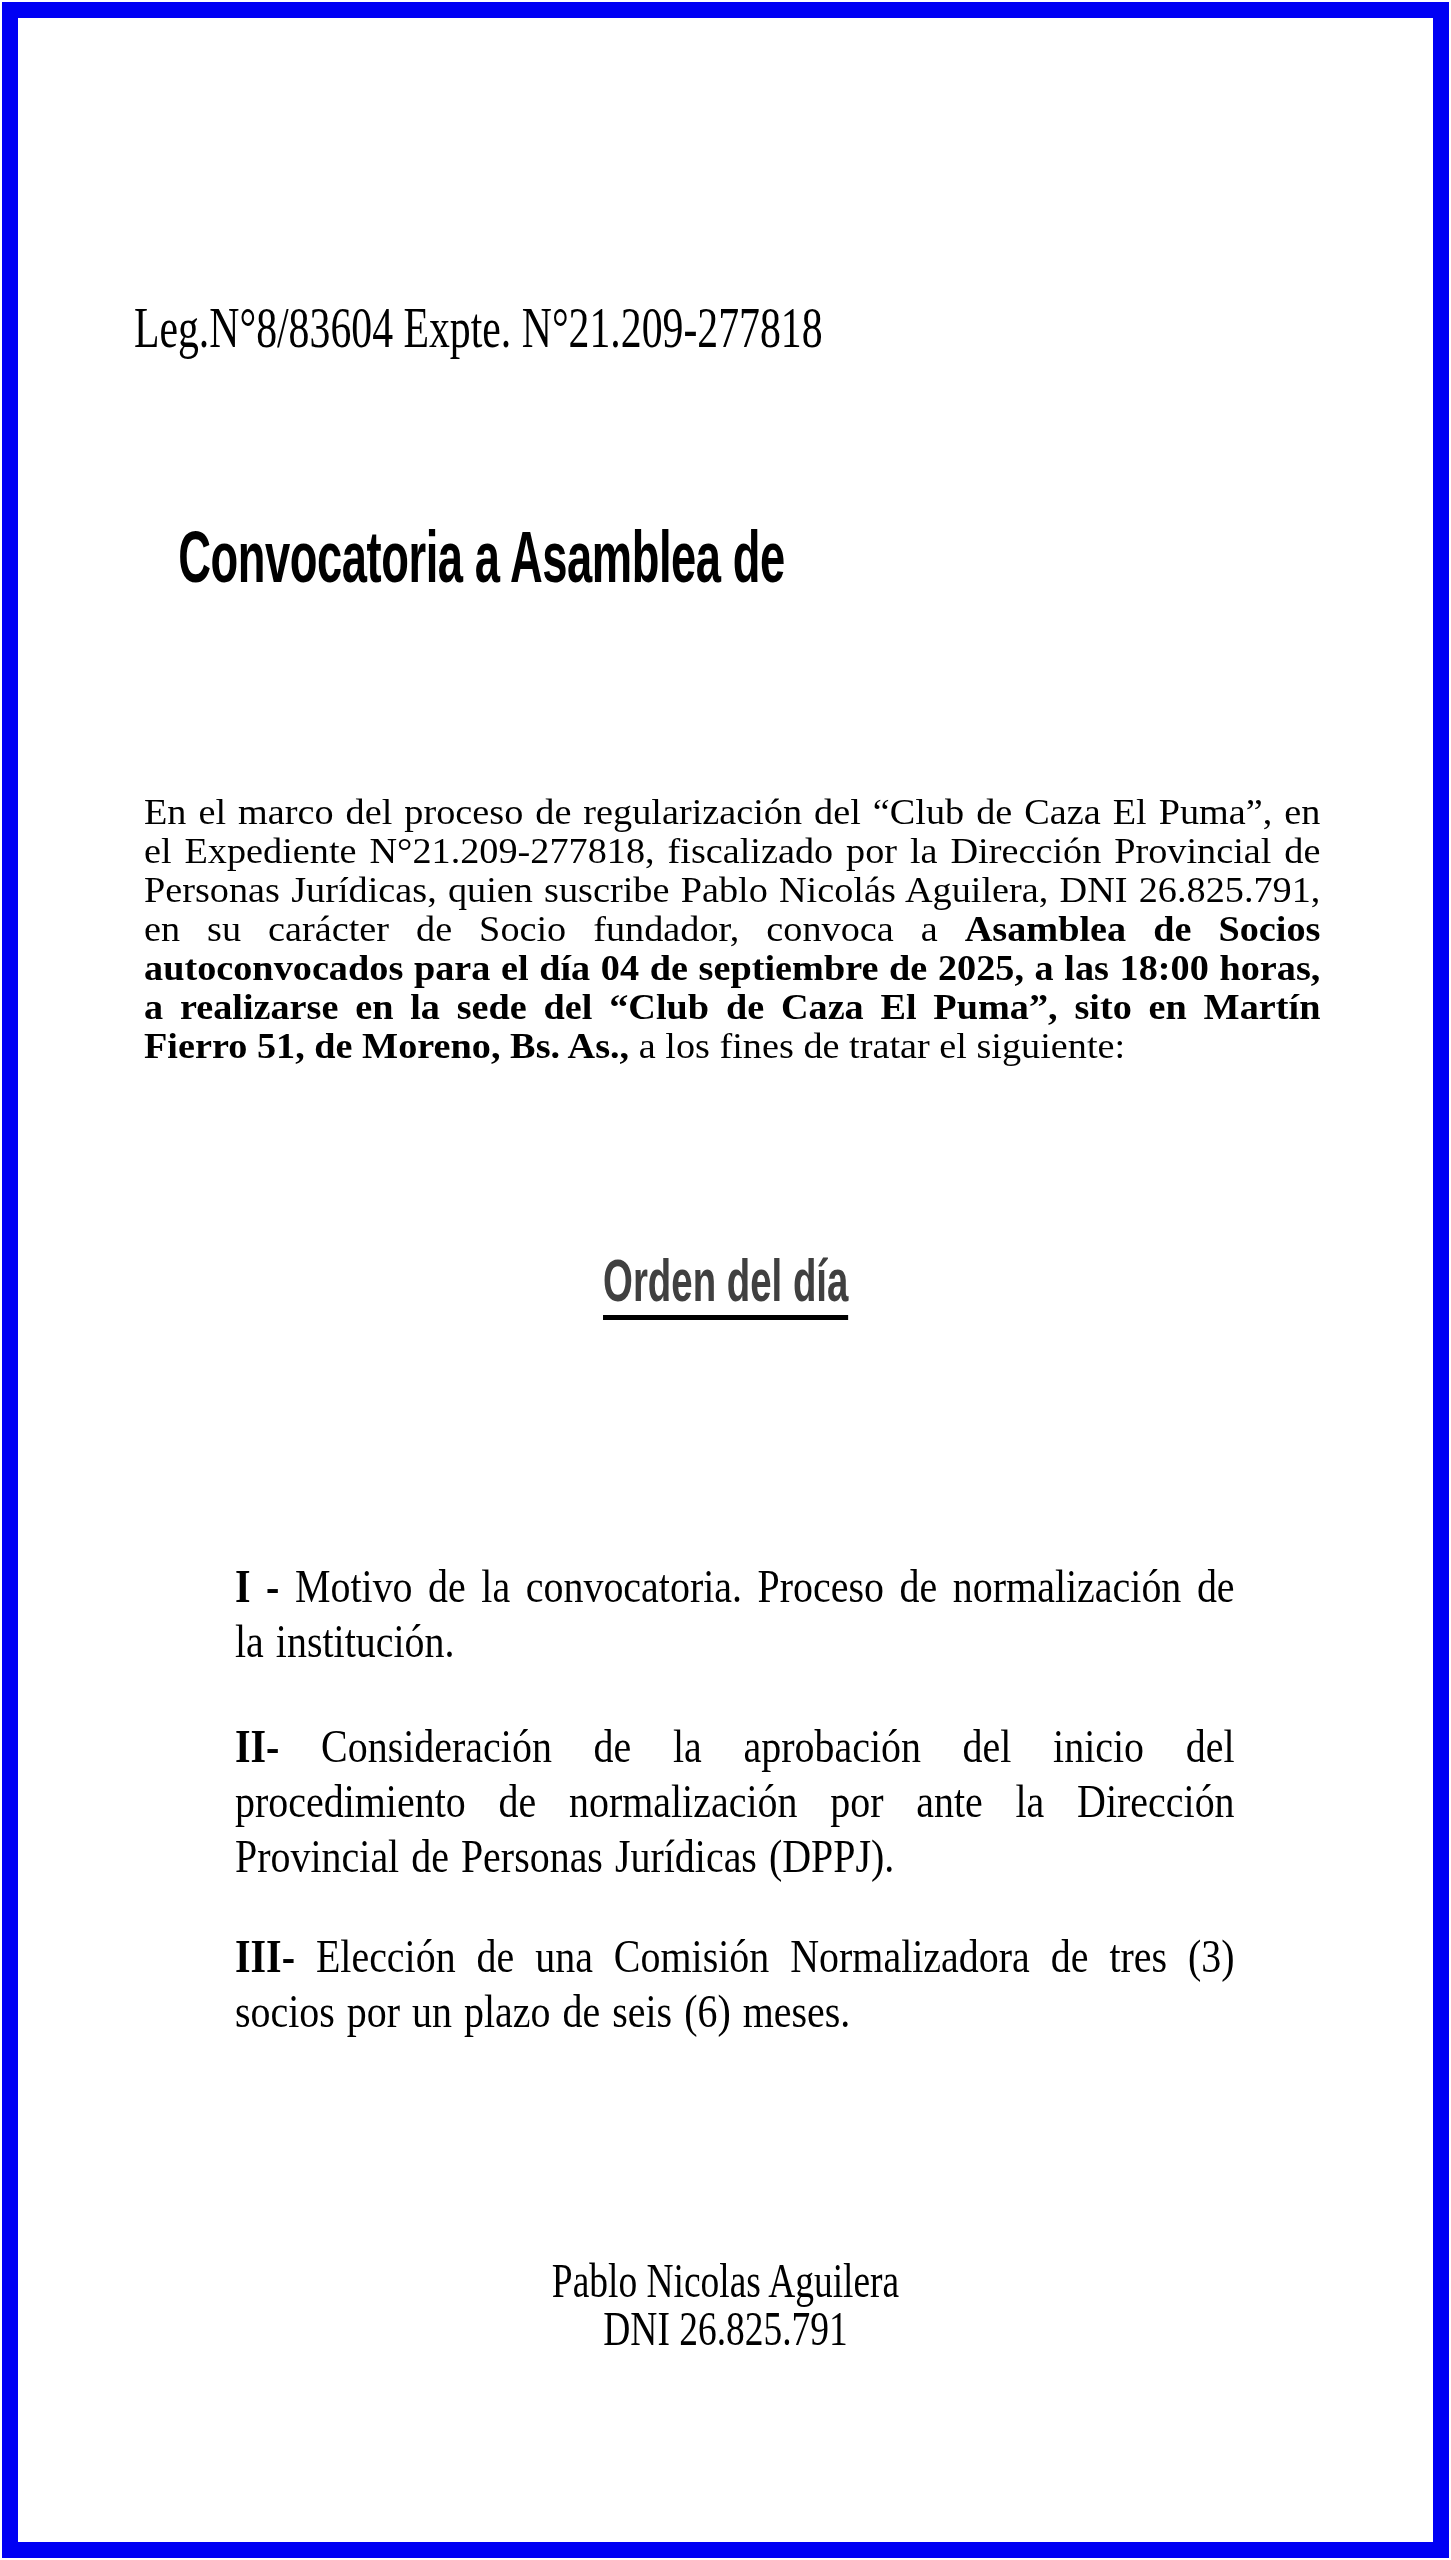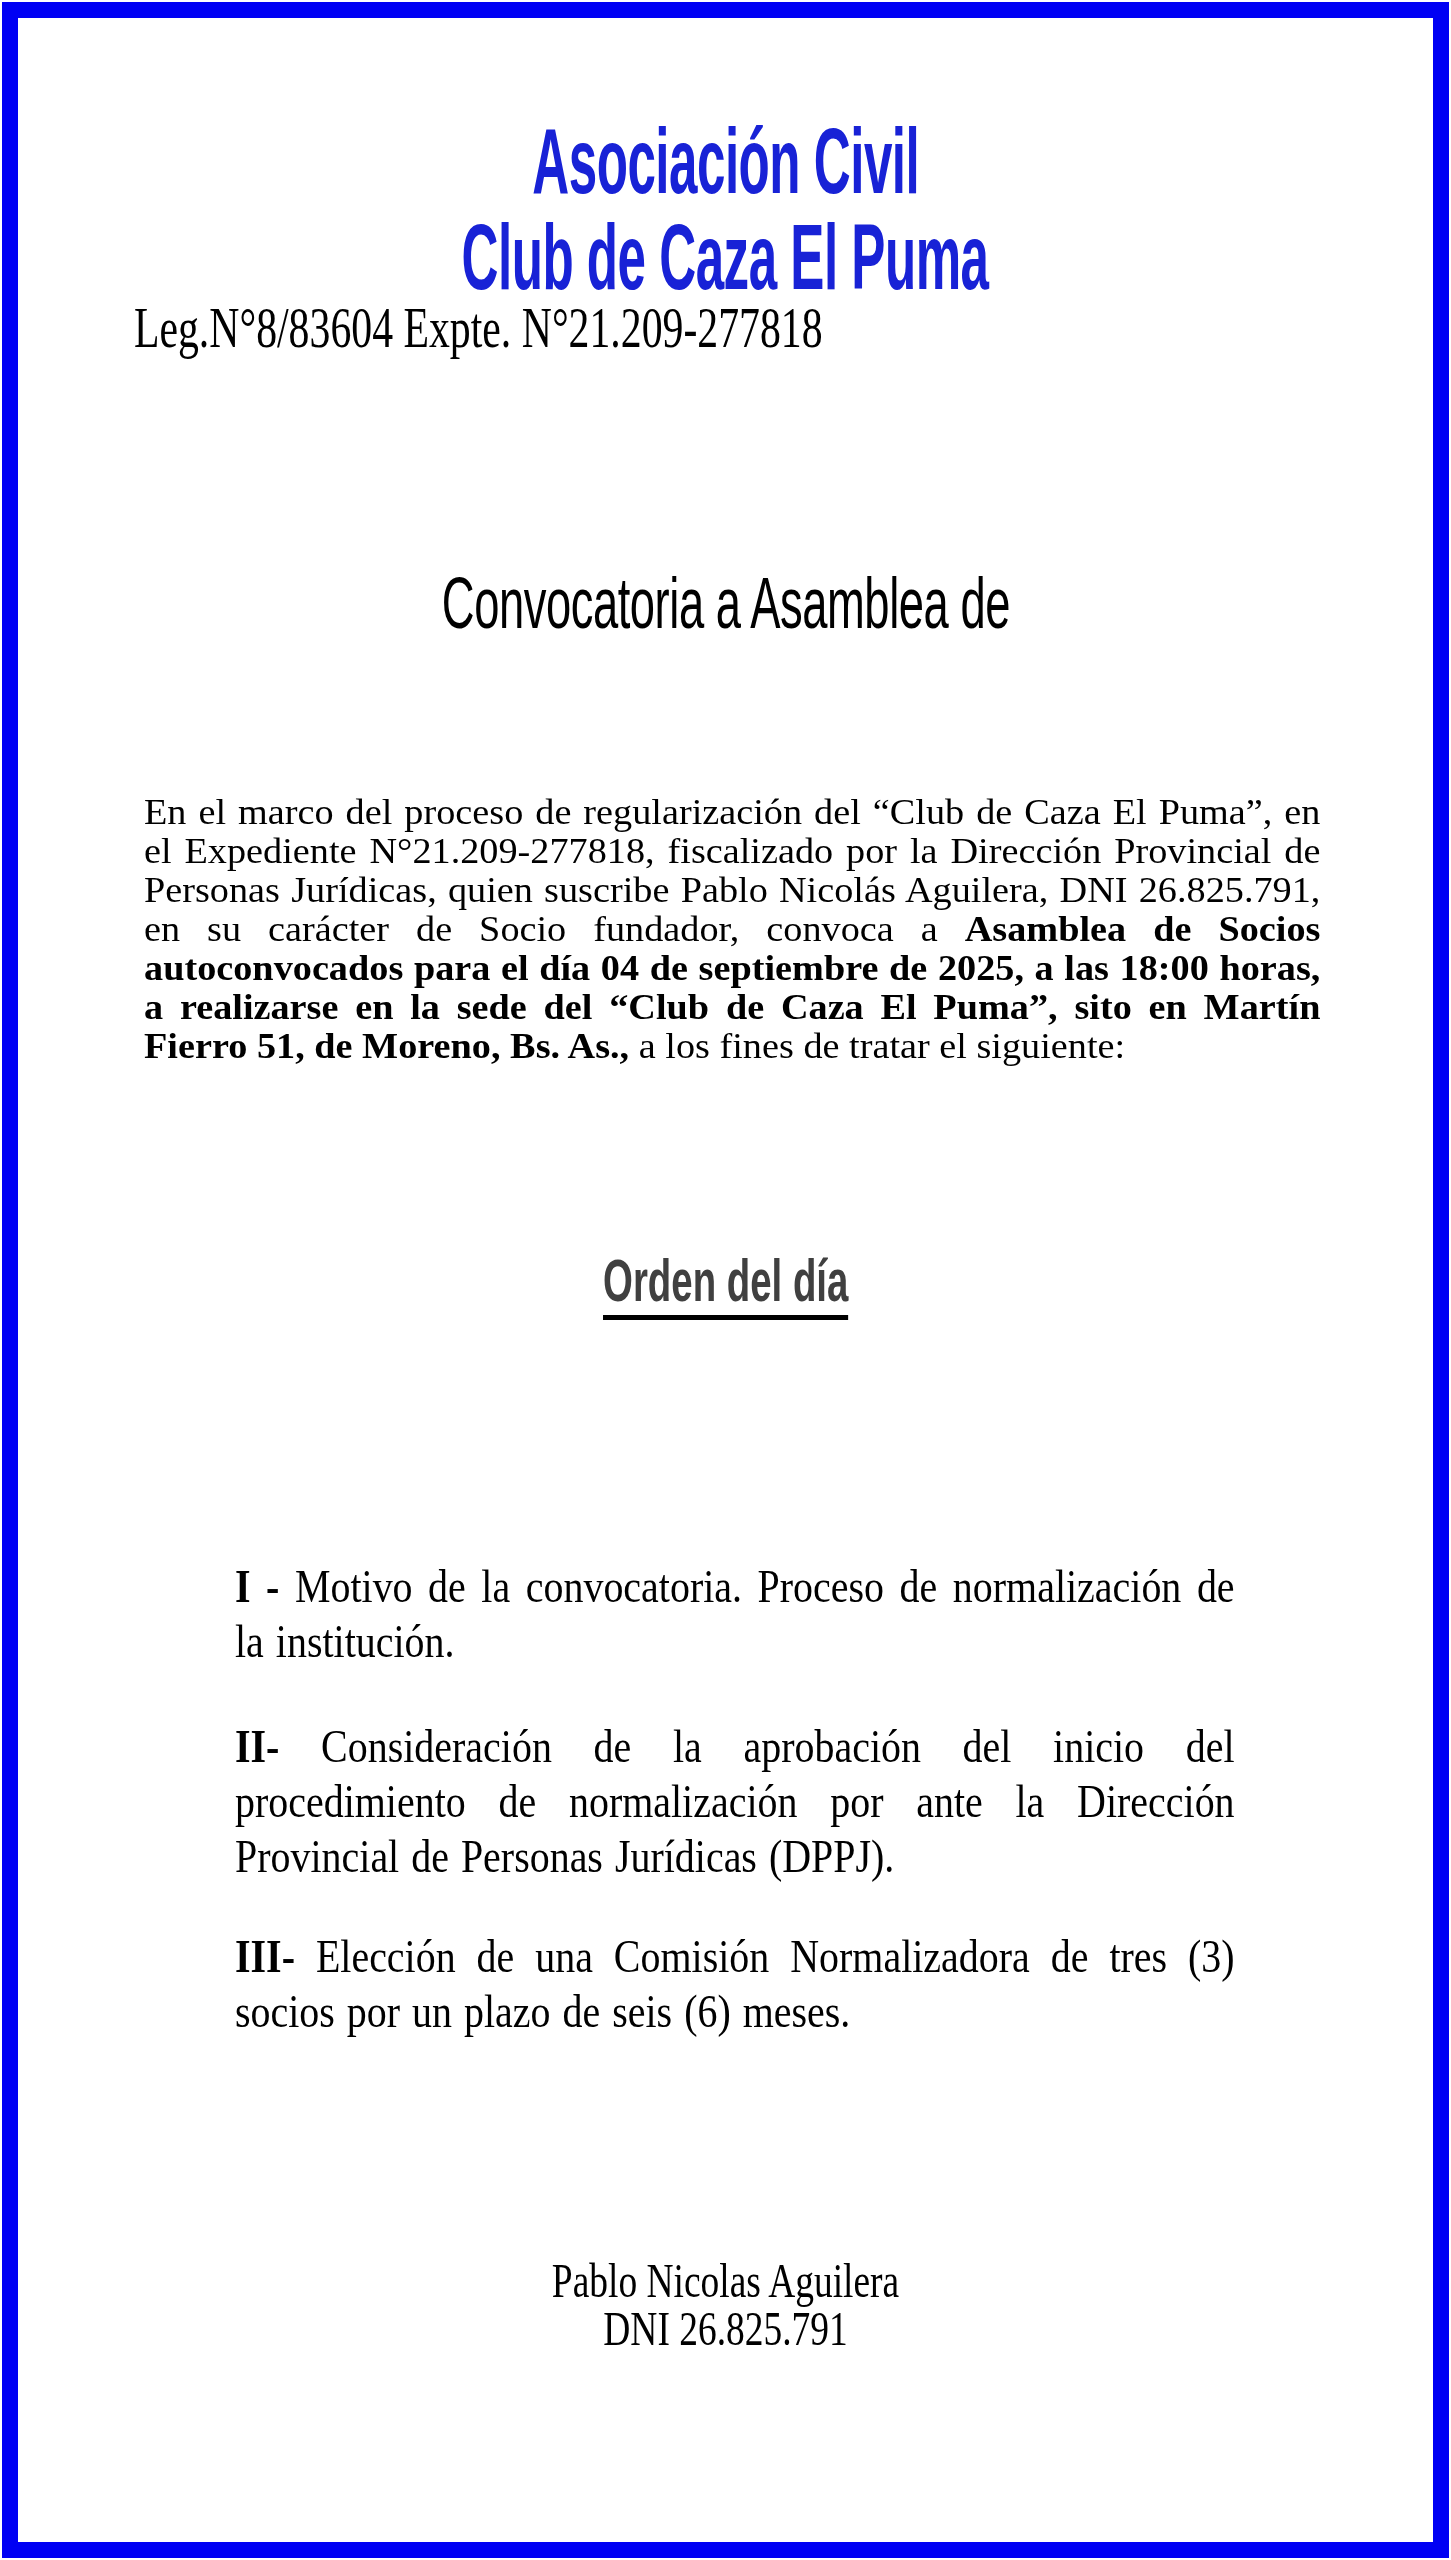--- a/index.html
+++ b/index.html
@@ -50,28 +50,26 @@
     white-space: nowrap;
   }
   .registry .squeeze {
     display: inline-block;
     transform: scaleX(0.72);
   }
 
   
   .notice-heading {
     top: 520px;
-    text-align: center;
     font-family: "Liberation Sans", "DejaVu Sans", sans-serif;
-    font-weight: 400;
+    font-weight: 700;
     font-size: 72px;
     line-height: 75px;
     color: #000000;
     white-space: nowrap;
-    margin-top: 46px;
   }
   .notice-heading .squeeze {
     display: inline-block;
     transform: scaleX(0.63);
     letter-spacing: -0.01em;
   }
 
   
   .body-par {
     position: absolute;
@@ -131,24 +129,20 @@
   }
 
   b { font-weight: 700; }
 </style>
 </head>
 <body>
 
 <div class="page">
   <div class="frame"></div>
 
-  <div class="abs org-title">
-    <div><span class="squeeze">Asociación Civil</span></div>
-    <div><span class="squeeze">Club de Caza El Puma</span></div>
-  </div>
 
   <div class="abs registry">
     <span class="squeeze">Leg.N°8/83604 Expte. N°21.209-277818</span>
   </div>
 
   <div class="abs notice-heading">
     <div><span class="squeeze">Convocatoria a Asamblea de</span></div>
   </div>
 
   <p class="body-par"><span>En el marco del proceso de regularización del “Club de Caza El Puma”, en el Expediente N°21.209-277818, fiscalizado por la Dirección Provincial de Personas Jurídicas, quien suscribe Pablo Nicolás Aguilera, DNI 26.825.791, en su carácter de Socio fundador, convoca a </span><b>Asamblea de Socios autoconvocados para el día 04 de septiembre de 2025, a las 18:00 horas, a realizarse en la sede del “Club de Caza El Puma”, sito en Martín Fierro 51, de Moreno, Bs. As.,</b><span> a los fines de tratar el siguiente:</span></p>

